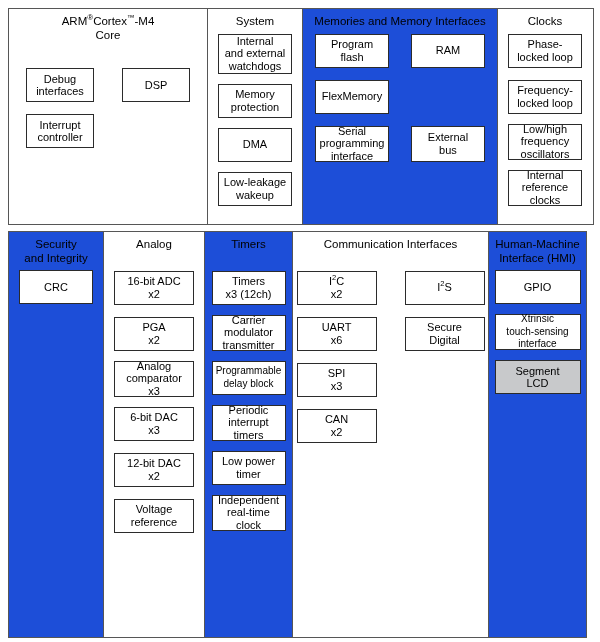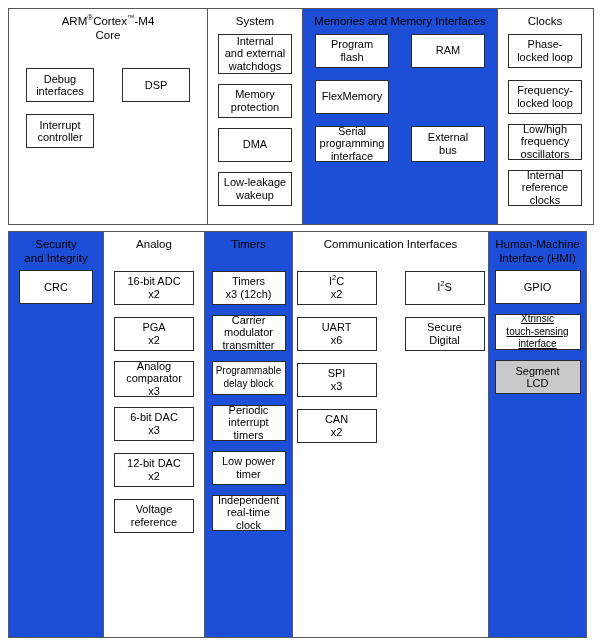--- a/index.html
+++ b/index.html
@@ -262,21 +262,21 @@
         </div>
       </div>
     </div>
 
     <div class="panel gray" style="width:99px;">
       <div class="panel-title">Human-Machine
 Interface (HMI)</div>
       <div class="blocks">
         <div class="col">
           <div class="block b-w86 b-h34">GPIO</div>
-          <div class="block b-w86 b-h36 gap10" style="font-size:10px;text-decoration:underline;">Xtrinsic
+          <div class="block b-w86 b-h36 gap10" style="font-size:10px;">Xtrinsic
 touch-sensing
 interface</div>
           <div class="block b-w86 b-h34 gap10 shaded">Segment
 LCD</div>
         </div>
       </div>
     </div>
 
   </div>
 </div>

